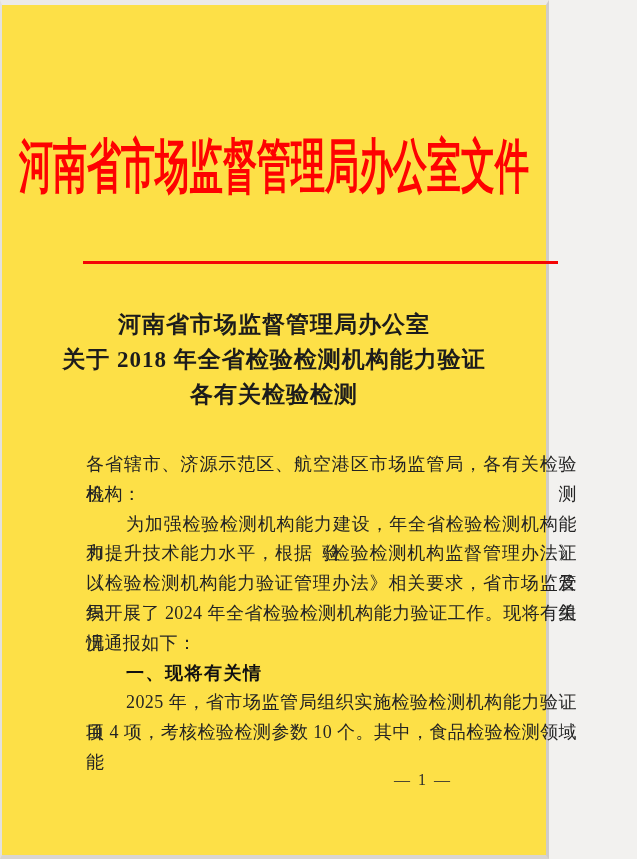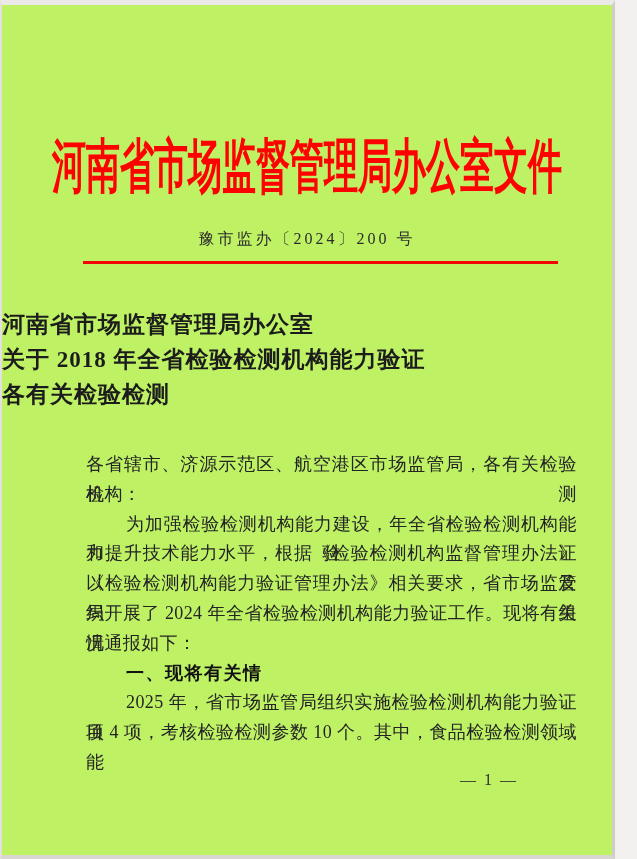--- a/index.html
+++ b/index.html
@@ -3,22 +3,22 @@
 <meta charset="utf-8">
 <style>
   * { margin: 0; padding: 0; box-sizing: border-box; }
   html, body { background: #f2f1ef; }
   body {
     font-family: "Liberation Serif", "DejaVu Serif", serif;
     width: 637px; height: 859px; overflow: hidden;
   }
   .page {
     position: relative;
-    width: 615px; height: 859px;
-    background: #bef264;
+    width: 549px; height: 859px;
+    background: #fde047;
     border-top: 5px solid #eceae8;
     border-left: 2px solid #e3e1df;
     border-right: 3px solid #cfccca;
     border-bottom: 4px solid #d9d5d1;
   }
   
   .red-header {
     position: absolute; top: 126px; left: 0; width: 100%;
     height: 72px; line-height: 72px;
     text-align: center;
@@ -42,21 +42,21 @@
   }
   
   .red-line {
     position: absolute; top: 256px; left: 81px;
     width: 475px; height: 3px;
     background: #f40505;
   }
   
   .doc-title {
     position: absolute; top: 302px; left: 0; width: 100%;
-    text-align: left;
+    text-align: center;
     font-size: 23px; line-height: 35px;
     font-weight: 600; color: #1c1c1c;
     letter-spacing: 1px;
     white-space: nowrap;
   }
   
   .body-text {
     position: absolute; top: 445px; left: 68px;
     width: 507px;
     font-size: 18px; line-height: 29.8px;
@@ -87,21 +87,20 @@
 </style>
 </head>
 <body>
 
 <div class="page">
 
   <div class="red-header">
     <span class="stretch">河南省市场监督管理局办公室文件</span>
   </div>
 
-  <div class="doc-number">豫市监办〔2024〕200 号</div>
 
   <div class="red-line"></div>
 
   <div class="doc-title">
     <div class="title-line">河南省市场监督管理局办公室</div>
     <div class="title-line">关于 2018 年全省检验检测机构能力验证</div>
     <div class="title-line">各有关检验检测</div>
   </div>
 
   <div class="body-text">

